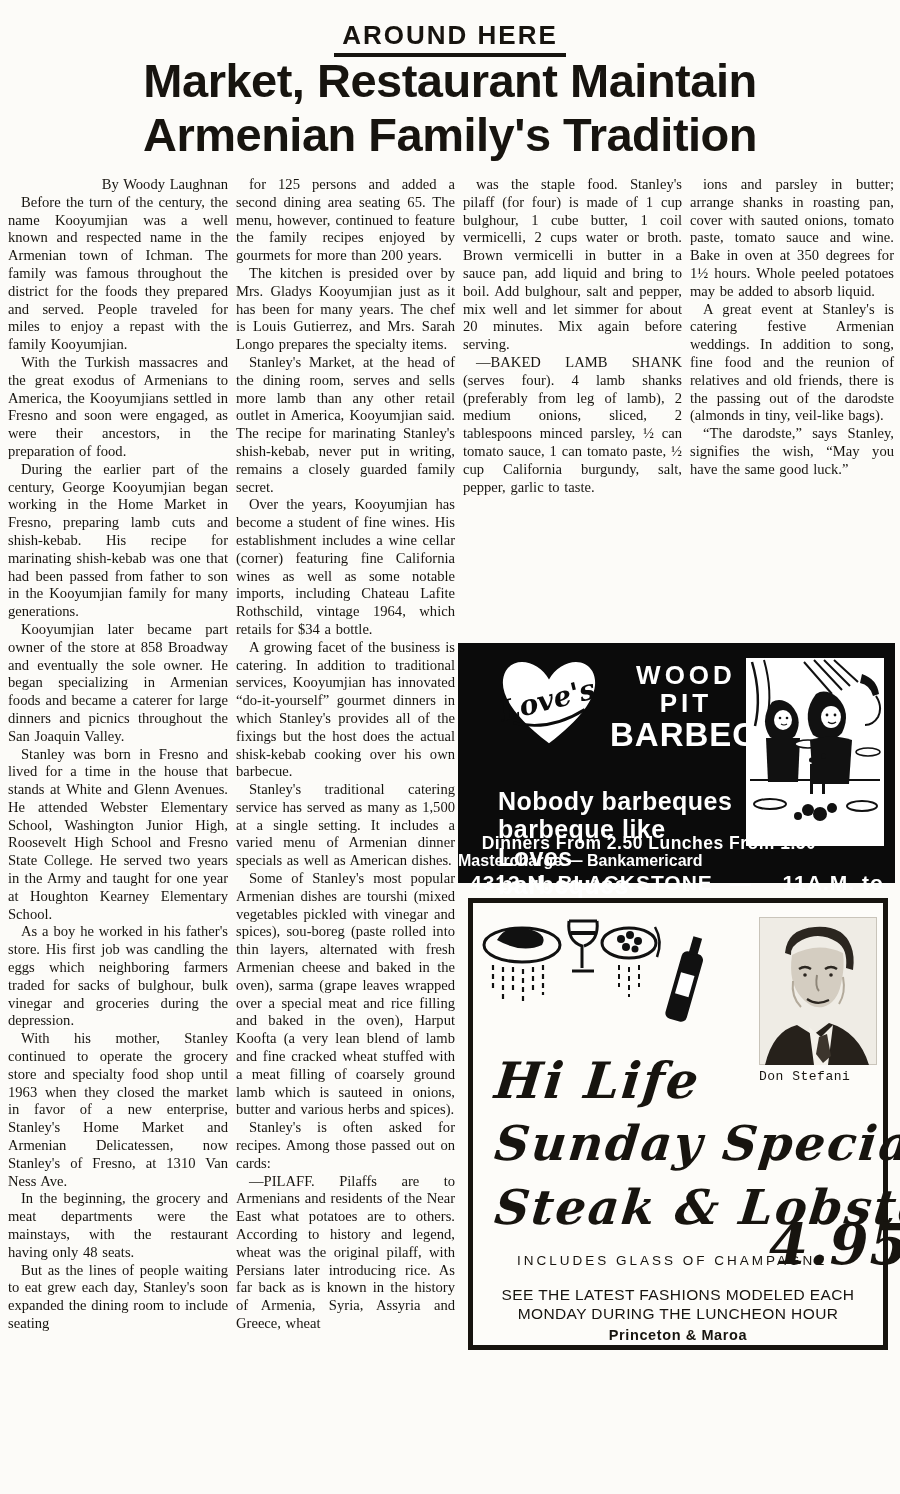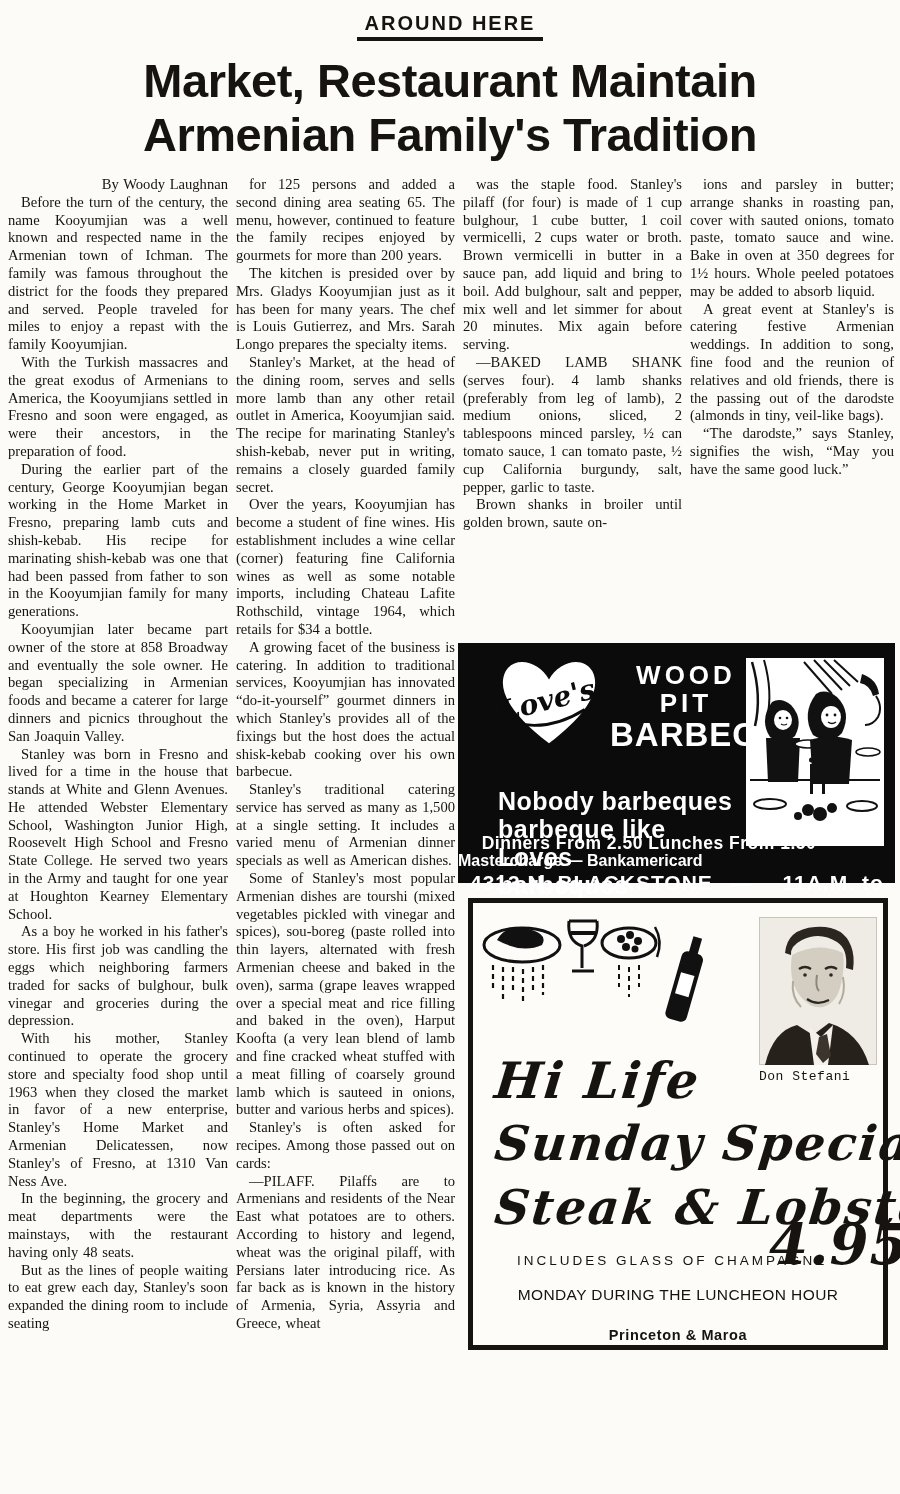--- a/index.html
+++ b/index.html
@@ -5,22 +5,23 @@
   html,body { margin:0; padding:0; background:#e8e6e1; }
   .page {
     position:relative; width:900px; height:1494px; margin:0 auto;
     background:#fcfbf8; color:#17140f; overflow:hidden;
     font-family:"Liberation Serif", serif;
   }
   
   .kicker-wrap { position:absolute; top:12px; left:0; right:0; text-align:center; }
   .kicker {
     display:inline-block; font-family:"Liberation Sans", sans-serif; font-weight:700;
-    font-size:20px; letter-spacing:2px; padding:0 8px 2px;
+    font-size:26px; letter-spacing:2px; padding:0 8px 2px;
     border-bottom:4px solid #17140f;
+    margin-top:8px;
   }
   .headline {
     position:absolute; top:54px; left:0; right:0; text-align:center;
     font-family:"Liberation Sans", sans-serif; font-weight:700;
     font-size:47px; line-height:54px; letter-spacing:-0.5px;
   }
   
   .col {
     position:absolute; top:176px; text-align:justify;
     font-size:14.6px; line-height:17.8px;
@@ -138,21 +139,20 @@
     <p>A growing facet of the business is catering. In addition to traditional services, Kooyumjian has innovated “do-it-yourself” gourmet dinners in which Stanley's provides all of the fixings but the host does the actual shisk-kebab cooking over his own barbecue.</p>
     <p>Stanley's traditional catering service has served as many as 1,500 at a single setting. It includes a varied menu of Armenian dinner specials as well as American dishes.</p>
     <p>Some of Stanley's most popular Armenian dishes are tourshi (mixed vegetables pickled with vinegar and spices), sou-boreg (paste rolled into thin layers, alternated with fresh Armenian cheese and baked in the oven), sarma (grape leaves wrapped over a special meat and rice filling and baked in the oven), Harput Koofta (a very lean blend of lamb and fine cracked wheat stuffed with a meat filling of coarsely ground lamb which is sauteed in onions, butter and various herbs and spices).</p>
     <p>Stanley's is often asked for recipes. Among those passed out on cards:</p>
     <p>—PILAFF. Pilaffs are to Armenians and residents of the Near East what potatoes are to others. According to history and legend, wheat was the original pilaff, with Persians later introducing rice. As far back as is known in the history of Armenia, Syria, Assyria and Greece, wheat</p>
   </div>
 
   <div class="col" id="col3">
     <p>was the staple food. Stanley's pilaff (for four) is made of 1 cup bulghour, 1 cube butter, 1 coil vermicelli, 2 cups water or broth. Brown vermicelli in butter in a sauce pan, add liquid and bring to boil. Add bulghour, salt and pepper, mix well and let simmer for about 20 minutes. Mix again before serving.</p>
     <p>—BAKED LAMB SHANK (serves four). 4 lamb shanks (preferably from leg of lamb), 2 medium onions, sliced, 2 tablespoons minced parsley, ½ can tomato sauce, 1 can tomato paste, ½ cup California burgundy, salt, pepper, garlic to taste.</p>
-    <p>Brown shanks in broiler until golden brown, saute on-</p>
   </div>
 
   <div class="col" id="col4">
     <p>ions and parsley in butter; arrange shanks in roasting pan, cover with sauted onions, tomato paste, tomato sauce and wine. Bake in oven at 350 degrees for 1½ hours. Whole peeled potatoes may be added to absorb liquid.</p>
     <p>A great event at Stanley's is catering festive Armenian weddings. In addition to song, fine food and the reunion of relatives and old friends, there is the passing out of the darodste (almonds in tiny, veil-like bags).</p>
     <p>“The darodste,” says Stanley, signifies the wish, “May you have the same good luck.”</p>
   </div>
 
   <div class="loves-ad">
 
@@ -269,19 +269,20 @@
     <div class="hilife-caption">Don Stefani</div>
 
     <div class="hilife-script" id="script1">Hi Life</div>
     <div class="hilife-script" id="script2">Sunday Special</div>
     <div class="hilife-script" id="script3">Steak &amp; Lobster</div>
 
     <div class="hilife-includes">INCLUDES GLASS OF CHAMPAGNE</div>
     <div class="hilife-price">4.95</div>
 
     <div class="hilife-fashions">
+      <div>SEE THE LATEST FASHIONS MODELED EACH</div>
       <div>MONDAY DURING THE LUNCHEON HOUR</div>
     </div>
 
     <div class="hilife-location">Princeton &amp; Maroa</div>
   </div>
 
 </div>
 
 </body></html>

